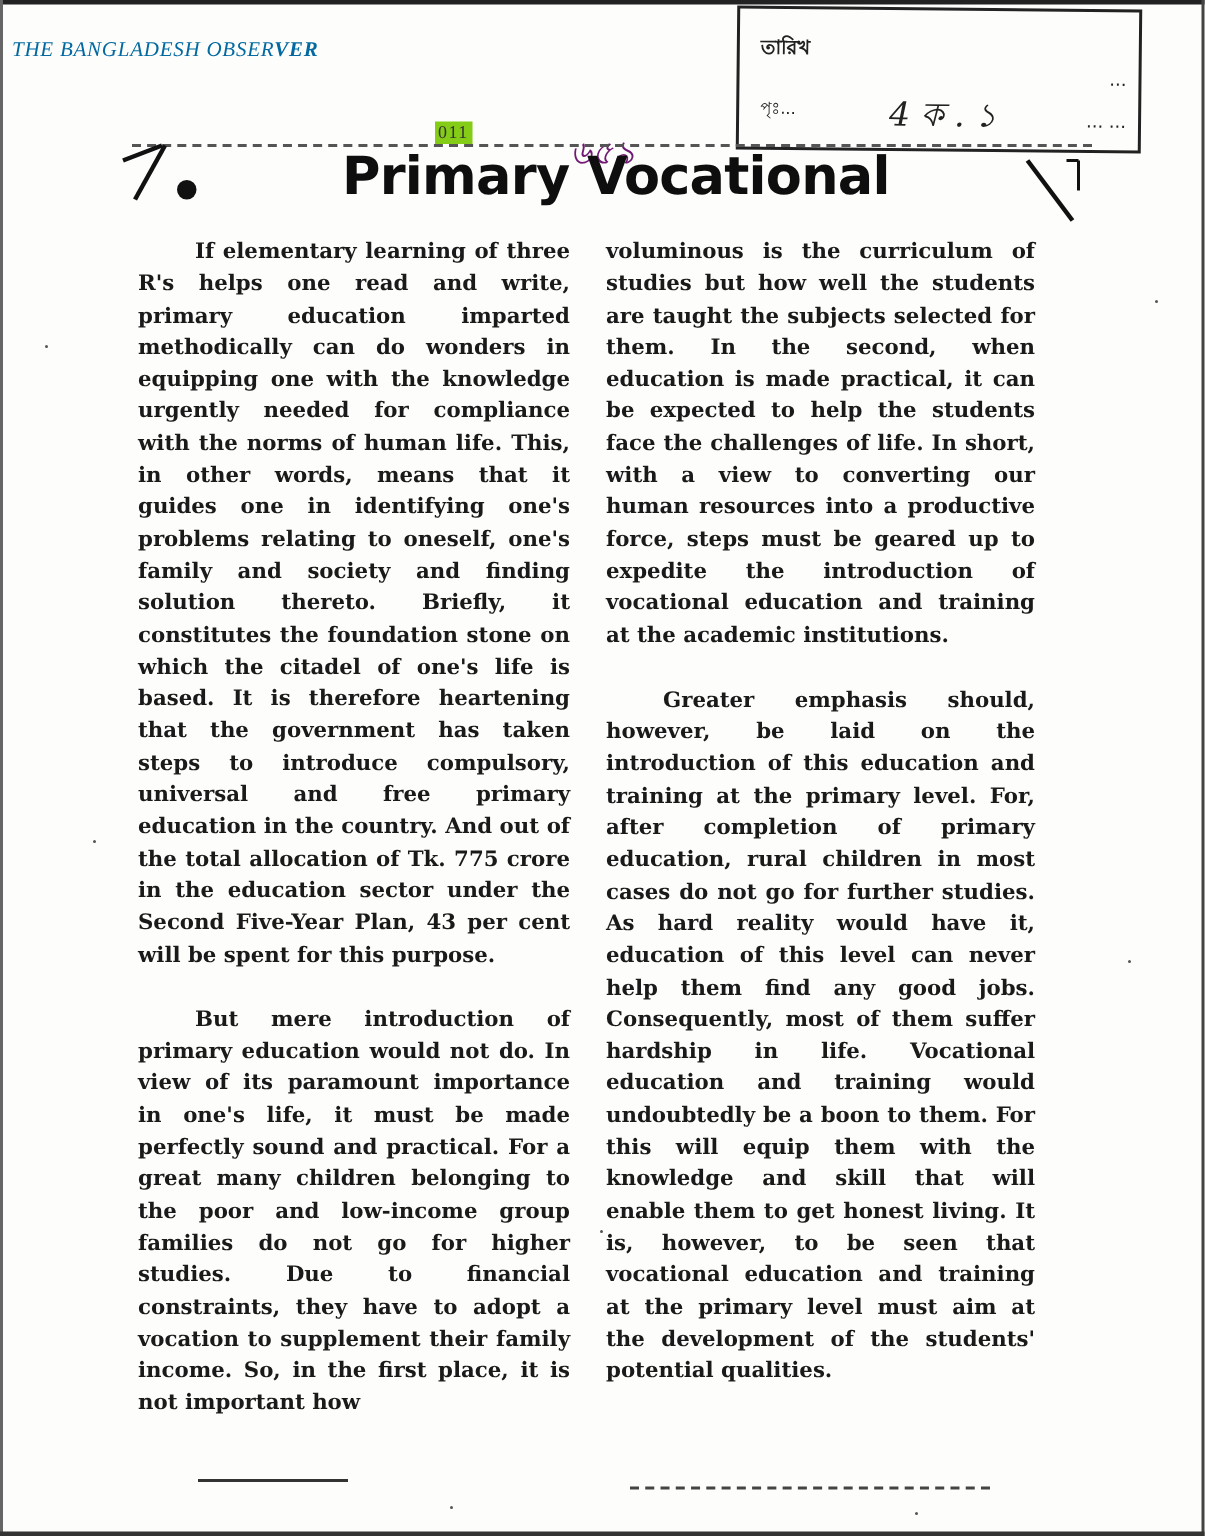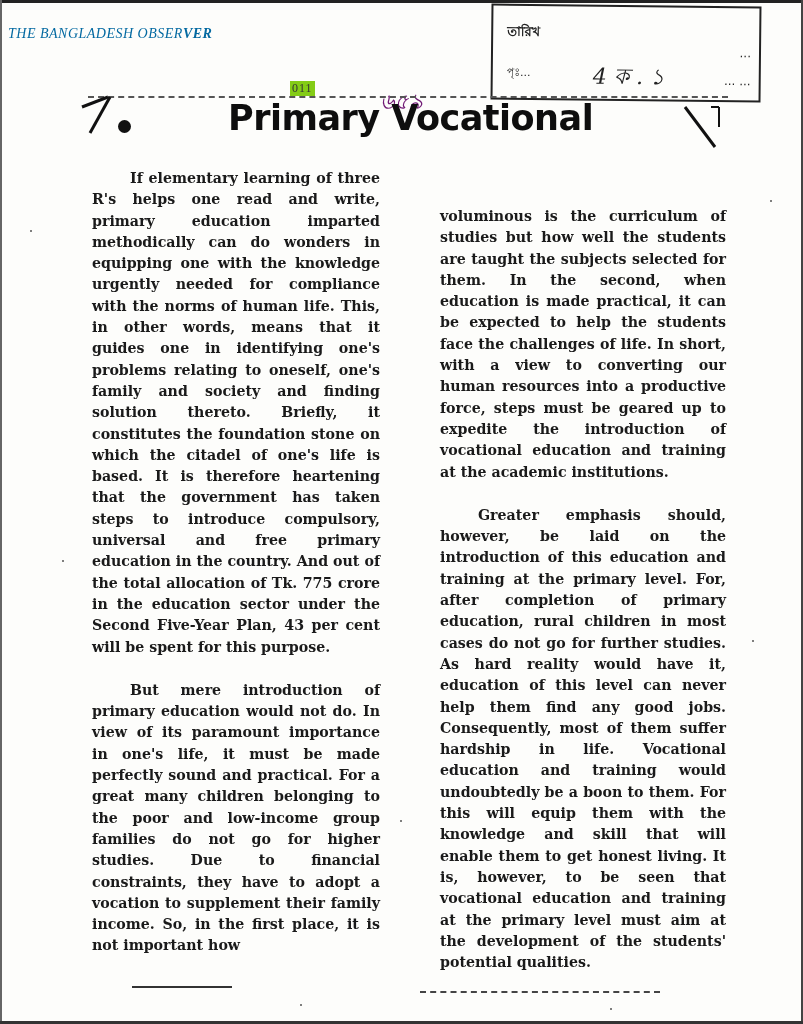--- a/index.html
+++ b/index.html
@@ -59,22 +59,22 @@
     position: absolute; left: 228px; top: 98px;
     font-family: "DejaVu Sans", sans-serif; font-weight: bold;
     font-size: 35px; letter-spacing: -0.5px; color: #0e0e0e;
   }
 
   .column {
     position: absolute; top: 158px;
     font-family: "DejaVu Serif", serif; font-size: 14.2px; line-height: 21.3px;
     font-weight: bold; color: #1a1a1a; text-align: justify;
   }
-  .col-left { left: 92px; width: 288px; margin-top: 10px; }
-  .col-right { left: 440px; width: 286px; margin-top: 48px; }
+  .col-left { left: 92px; width: 288px; }
+  .col-right { left: 404px; width: 286px; }
   .para { margin: 0; text-indent: 38px; }
   .para + .para { margin-top: 22px; }
   .col-right .para.first { text-indent: 0; }
 
   .bottom-rule-left { position: absolute; left: 132px; top: 986px; width: 100px; border-top: 2px solid #333; }
   .bottom-rule-right { position: absolute; left: 420px; top: 991px; width: 240px; border-top: 2px dashed #444; }
 
   .speck { position: absolute; width: 2px; height: 2px; background: #555; border-radius: 50%; }
 </style>
 </head>

